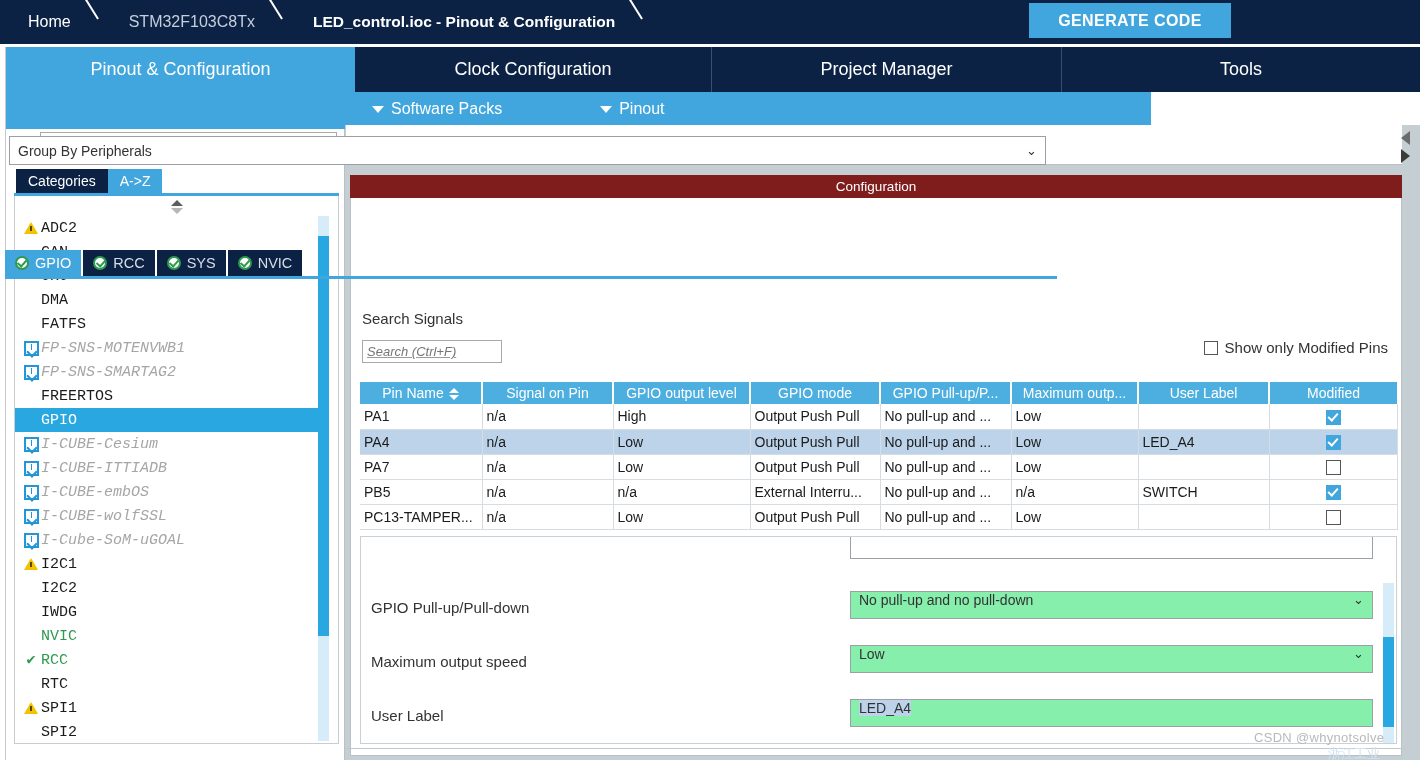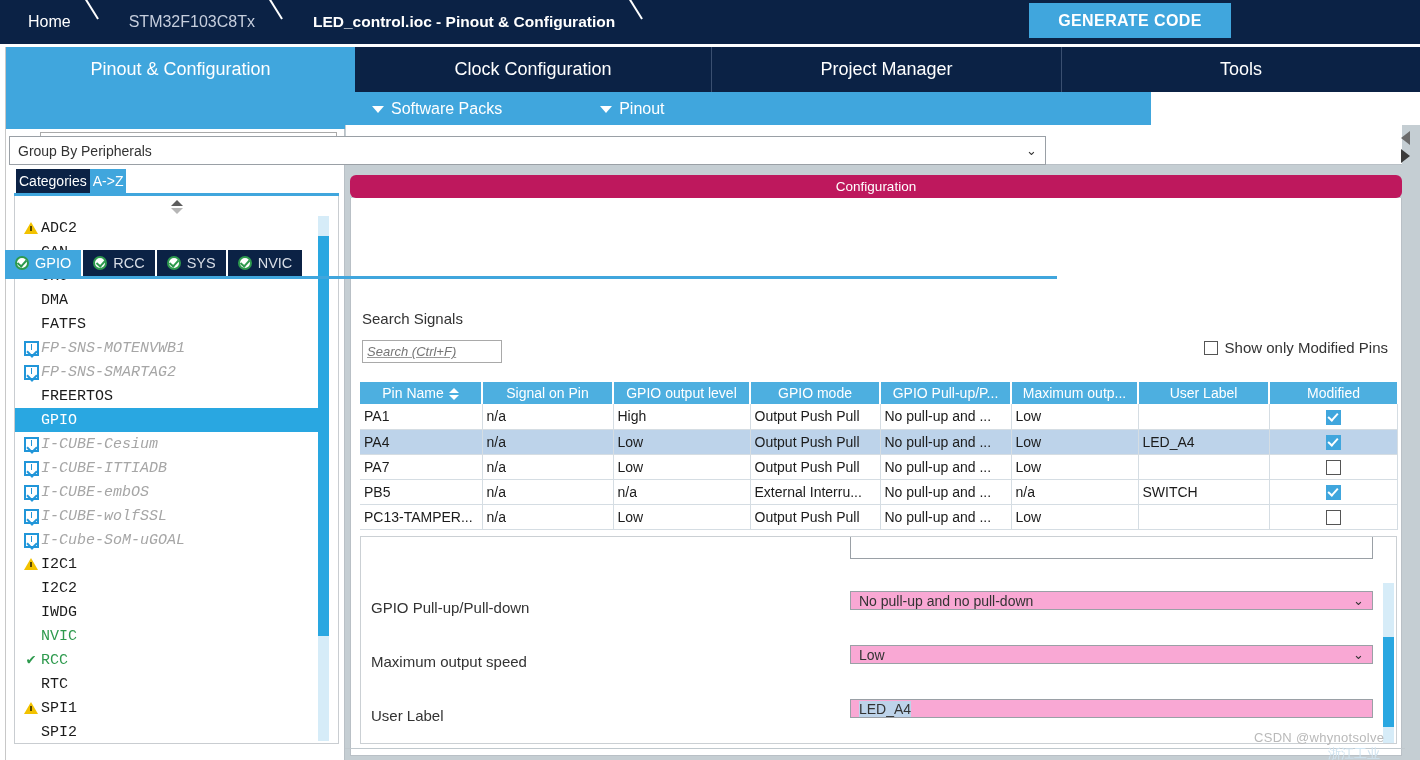--- a/index.html
+++ b/index.html
@@ -108,21 +108,21 @@
   .search-input {
     position: absolute; left: 40px; top: 132px; width: 297px; height: 26px;
     border: 1px solid #a9a9a9; background: #ffffff; font-size: 14px;
     padding: 0 4px; font-family: "Liberation Sans", sans-serif;
   }
 
   .cat-tabs {
     position: absolute; left: 16px; top: 169px; display: flex; align-items: flex-end;
   }
   .cat-tab {
-    height: 24px; padding: 0 3px; display: flex; align-items: center;
+    height: 24px; padding: 0 12px; display: flex; align-items: center;
     font-size: 14px; color: #ffffff; background: #0b2245; cursor: pointer;
   }
   .cat-tab.active { background: #40a6dd; }
   .cat-underline {
     position: absolute; left: 14px; top: 193px; width: 325px; height: 3px; background: #40a6dd;
   }
 
   .list-panel {
     position: absolute; left: 14px; top: 196px; width: 325px; height: 548px;
     border: 1px solid #c9cdd1; border-top: none; background: #ffffff; overflow: hidden;
@@ -181,22 +181,22 @@
     display: flex; align-items: center; justify-content: center;
     font-size: 14.5px; color: #3b3b3b;
   }
   .side-arrows { position: absolute; right: 3px; top: 2px; width: 20px; height: 46px; }
   .arr { position:absolute; left:4px; width:0;height:0; }
   .arr.a1 { top:4px; border-top:7px solid transparent;border-bottom:7px solid transparent;border-right:9px solid #6b6b6b; }
   .arr.a2 { top:22px; border-top:7px solid transparent;border-bottom:7px solid transparent;border-left:9px solid #3b3b3b; }
 
   .cfg-bar {
     position: absolute; left: 5px; top: 50px; width: 1052px; height: 23px;
-    background: #be185d; color: #ffffff; font-size: 13.5px;
-    display: flex; align-items: center; justify-content: center; border-radius: 6px;
+    background: #7f1d1d; color: #ffffff; font-size: 13.5px;
+    display: flex; align-items: center; justify-content: center;
   }
   .cfg-body {
     position: absolute; left: 5px; top: 73px; width: 1052px; height: 558px;
     background: #ffffff; border: 1px solid #b9c0c6; border-top: none;
   }
   .group-select {
     position: absolute; left: 9px; top: 136px; width: 1037px; height: 29px;
     border: 1px solid #9aa0a6; background: #ffffff;
     display: flex; align-items: center; padding: 0 8px;
     font-size: 14px; color: #333; cursor: pointer;
@@ -277,22 +277,22 @@
   }
   .stub-field {
     position: absolute; left: 489px; top: -6px; width: 523px; height: 28px;
     border: 1px solid #9aa0a6; background: #ffffff;
   }
   .frow { position: absolute; left: 0; width: 1037px; height: 40px; }
   .frow .flabel {
     position: absolute; left: 10px; top: 10px; font-size: 15px; color: #333;
   }
   .fctl {
-    position: absolute; left: 489px; top: 2px; width: 523px; height: 19px;
-    border: 1px solid #9aa0a6; background: #f9a8d4; display: flex; align-items: center;
+    position: absolute; left: 489px; top: 2px; width: 523px; height: 28px;
+    border: 1px solid #9aa0a6; background: #86efac; display: flex; align-items: flex-start;
     padding: 0 8px; font-size: 14px; color: #333; cursor: pointer;
   }
   .fctl .caret { margin-left: auto; font-size: 13px; }
   .fctl .selected-text { background: #bdd3ea; }
   .detail-scroll-track {
     position: absolute; right: 2px; top: 46px; width: 11px; height: 160px; background: #d6ecf8;
   }
   .detail-scroll-thumb {
     position: absolute; right: 2px; top: 100px; width: 11px; height: 90px; background: #29a7e1;
   }

